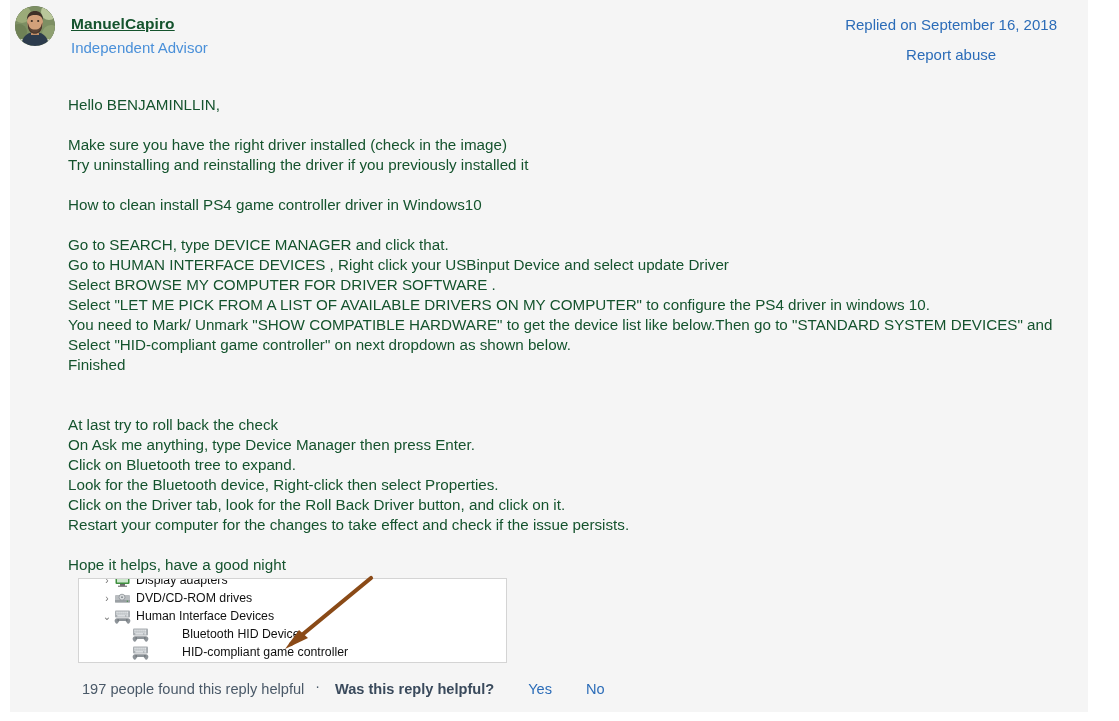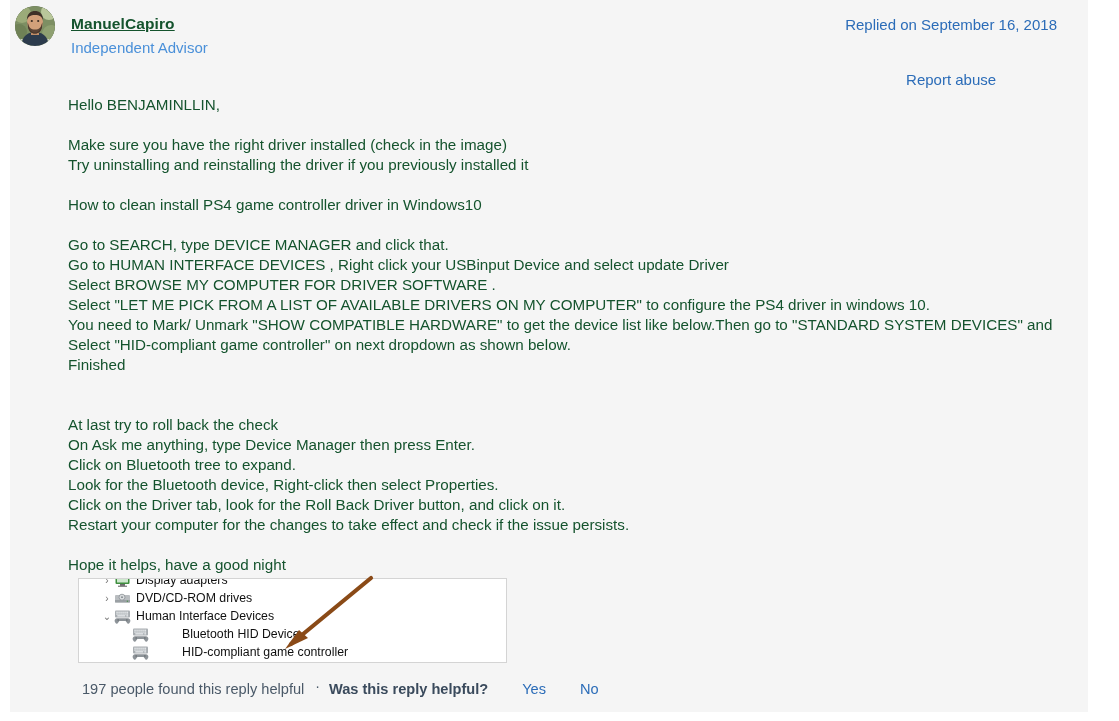--- a/index.html
+++ b/index.html
@@ -78,21 +78,21 @@
     display: block;
     font-size: 15px;
     color: #2b6cb8;
     line-height: 22px;
   }
   #report-abuse {
     display: inline-block;
     font-size: 15px;
     color: #2b6cb8;
     line-height: 22px;
-    margin-top: 33px;
+    margin-top: 8px;
     cursor: pointer;
     text-decoration: none;
   }
 
   
   #answer-body {
     position: absolute;
     left: 58px;
     top: 95px;
     width: 995px;
@@ -180,20 +180,21 @@
     font-size: 14px;
     color: #4a5968;
     margin: 0 9px 0 11px;
     position: relative;
     top: -3px;
   }
   #helpful-question {
     font-size: 14.6px;
     font-weight: bold;
     color: #3a4a5c;
+    margin-left: 6px;
   }
   .vote-link {
     font-size: 14.6px;
     color: #2b6cb8;
     margin-left: 34px;
     cursor: pointer;
     text-decoration: none;
   }
 </style>
 </head>

